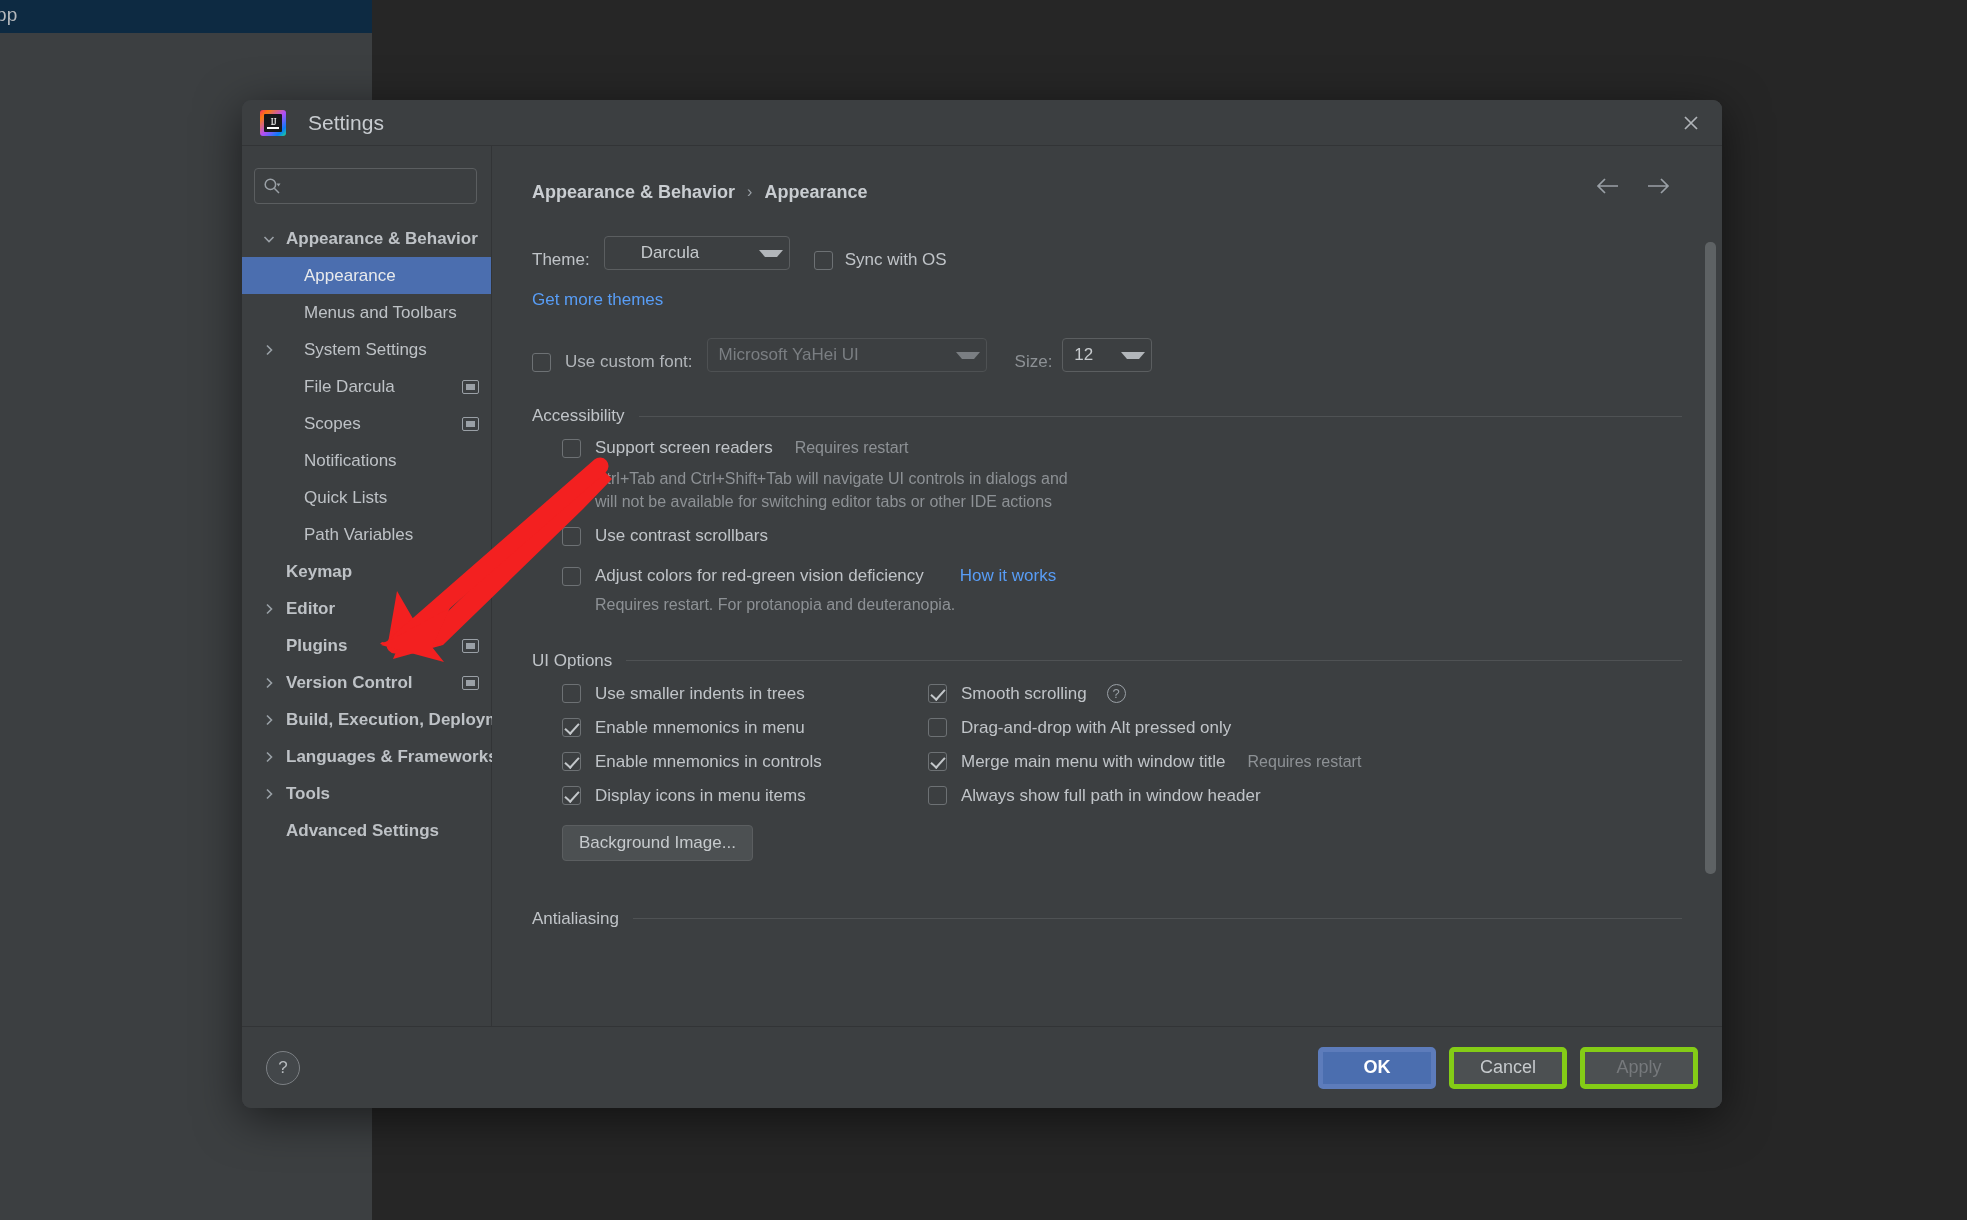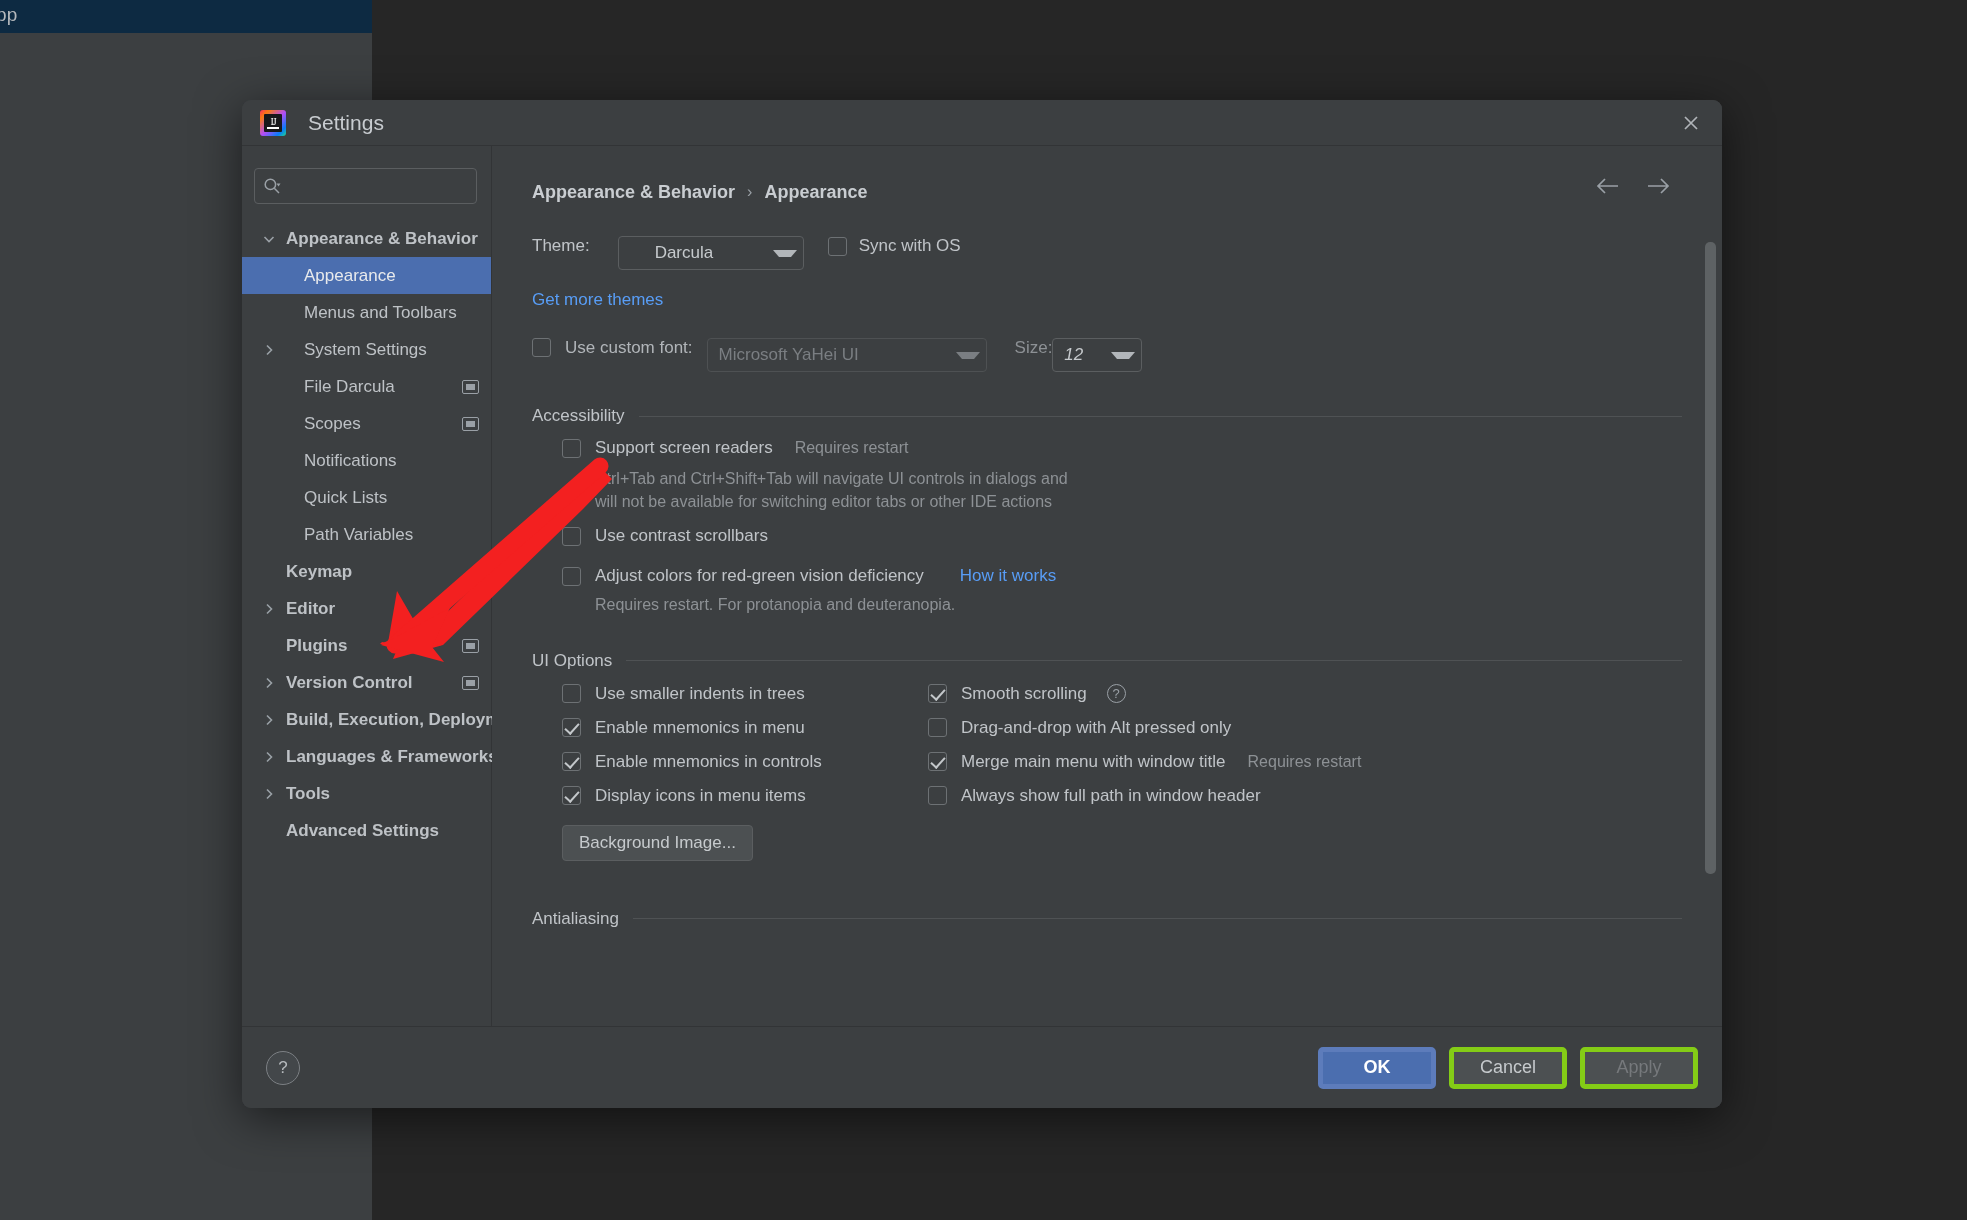--- a/index.html
+++ b/index.html
@@ -198,21 +198,21 @@
   }
   #breadcrumb .sep { color: #9aa0a6; font-weight: normal; font-size: 16px; }
   #nav-arrows {
     position: absolute;
     right: 10px; top: 0;
     display: flex; gap: 26px;
     color: #9aa0a6;
   }
   #nav-arrows span { cursor: pointer; display: flex; }
 
-  .row { display: flex; align-items: flex-start; }
+  .row { display: flex; align-items: flex-end; }
 
   #theme-row { margin-top: 28px; gap: 0; }
   .field-label { font-size: 17px; color: #c0c4c8; }
   .combo {
     height: 34px;
     border: 1px solid #5b5e60;
     border-radius: 4px;
     background: #3c3f41;
     display: flex; align-items: center;
     padding: 0 6px 0 11px;
@@ -227,30 +227,30 @@
     padding-left: 12px;
     width: 0; height: 0;
     border-left: 6px solid transparent;
     border-right: 6px solid transparent;
     border-top: 7px solid #b2b6ba;
     box-sizing: content-box;
   }
   .combo.disabled { color: #7a7e82; border-color: #4e5153; }
   .combo.disabled .caret { border-top-color: #7a7e82; }
 
-  #theme-combo { width: 186px; margin-left: 28px; padding-left: 36px; }
+  #theme-combo { width: 186px; margin-left: 14px; padding-left: 36px; }
   #sync-os-wrap { margin-left: 24px; display: flex; align-items: center; gap: 12px; cursor: pointer; }
 
   a.link { color: #589df6; font-size: 17px; text-decoration: none; cursor: pointer; }
   #themes-link-row { margin-top: 20px; }
 
   #font-row { margin-top: 28px; }
   #font-combo { width: 280px; margin-left: 14px; }
   #size-label { margin-left: 28px; }
-  #size-combo { width: 90px; margin-left: 0; font-style: italic; }
+  #size-combo { width: 90px; margin-left: 10px; }
   #size-combo .combo-value { color: #c6cacd; }
 
   
   .cb {
     width: 19px; height: 19px;
     border: 1px solid #6d7174;
     border-radius: 3px;
     background: #3c3f41;
     position: relative;
     flex: 0 0 auto;

